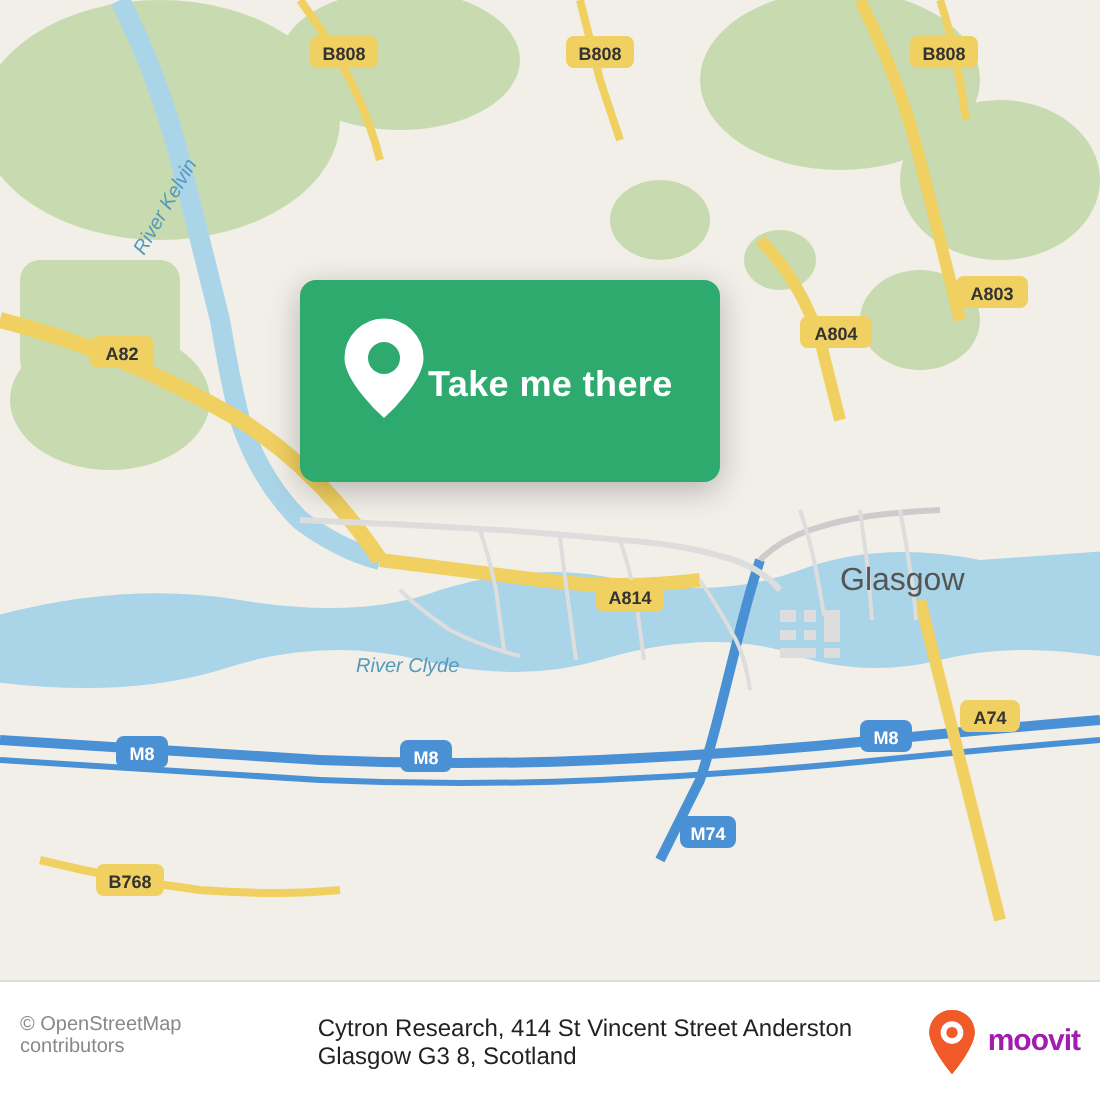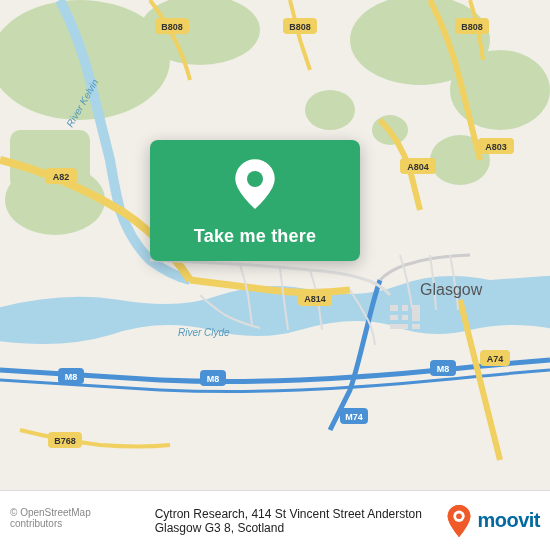--- a/index.html
+++ b/index.html
@@ -29,21 +29,21 @@
 
     
     #cta-card {
       position: absolute;
       top: 140px;
       left: 150px;
       width: 210px;
       background: #2eaa6e;
       border-radius: 8px;
       display: flex;
-      flex-direction: column;
+      flex-direction: row;
       align-items: center;
       padding: 18px 20px 14px 20px;
       box-shadow: 0 4px 16px rgba(0,0,0,0.25);
       cursor: pointer;
     }
 
     #pin-icon-wrapper {
       margin-bottom: 12px;
     }
 
@@ -92,23 +92,23 @@
       gap: 4px;
       flex-shrink: 0;
     }
 
     #moovit-pin {
       width: 28px;
       height: 34px;
     }
 
     #moovit-wordmark {
-      font-size: 20px;
+      font-size: 15px;
       font-weight: 700;
-      color: #0369a1;
+      color: #a21caf;
       letter-spacing: -0.5px;
     }
   </style>
 </head>
 <body>
 
 <div id="map-container">
 
   <svg id="map-svg" viewBox="0 0 550 490" xmlns="http://www.w3.org/2000/svg">
 

